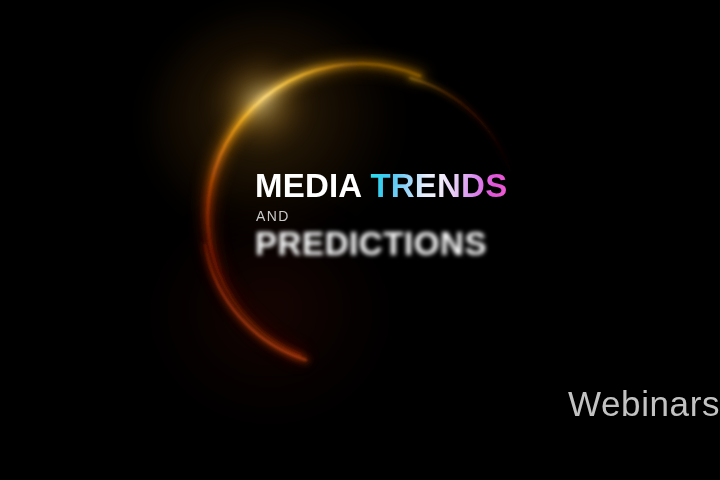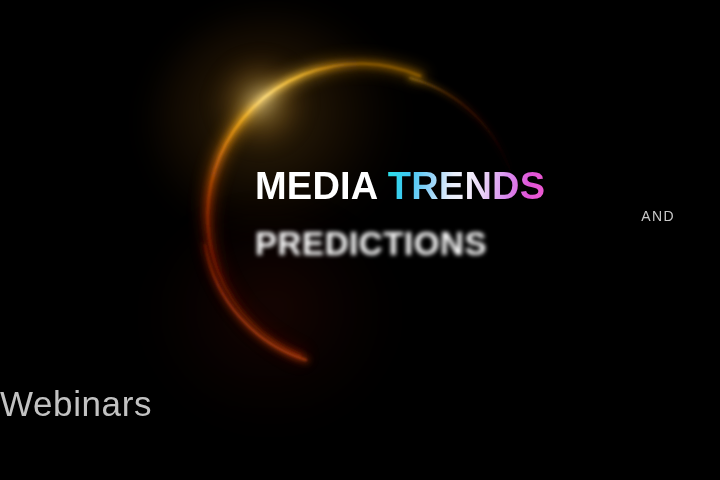--- a/index.html
+++ b/index.html
@@ -87,21 +87,21 @@
   .year {
     font-size: 14px;
     line-height: 16px;
     letter-spacing: 1.1px;
     color: #cfcfcf;
     font-weight: 400;
     margin: 0 0 3px 1px;
   }
 
   .headline {
-    font-size: 38px;
+    font-size: 33px;
     line-height: 36px;
     font-weight: bold;
     letter-spacing: 0.2px;
     margin: 0;
     white-space: nowrap;
   }
   .w-media {
     color: #ffffff;
   }
   .w-trends {
@@ -121,41 +121,40 @@
     -webkit-text-fill-color: transparent;
   }
 
   .conj {
     font-size: 14px;
     line-height: 17px;
     letter-spacing: 1.4px;
     color: #c9c9c9;
     font-weight: 400;
     margin: 4px 0 0 1px;
-    text-align: right;
   }
 
   .headline-blur {
     font-size: 33px;
     line-height: 38px;
     font-weight: bold;
     letter-spacing: 0.6px;
     margin: 0;
     white-space: nowrap;
     color: #ffffff;
     filter: blur(2.1px);
   }
 
   
   #footer-label {
     position: absolute;
     left: 0;
     top: 383px;
     width: 720px;
-    text-align: left;
+    text-align: right;
     font-size: 35px;
     line-height: 42px;
     font-weight: 300;
     letter-spacing: 0.6px;
     color: #c2c2c2;
   }
 </style>
 </head>
 <body>
 

